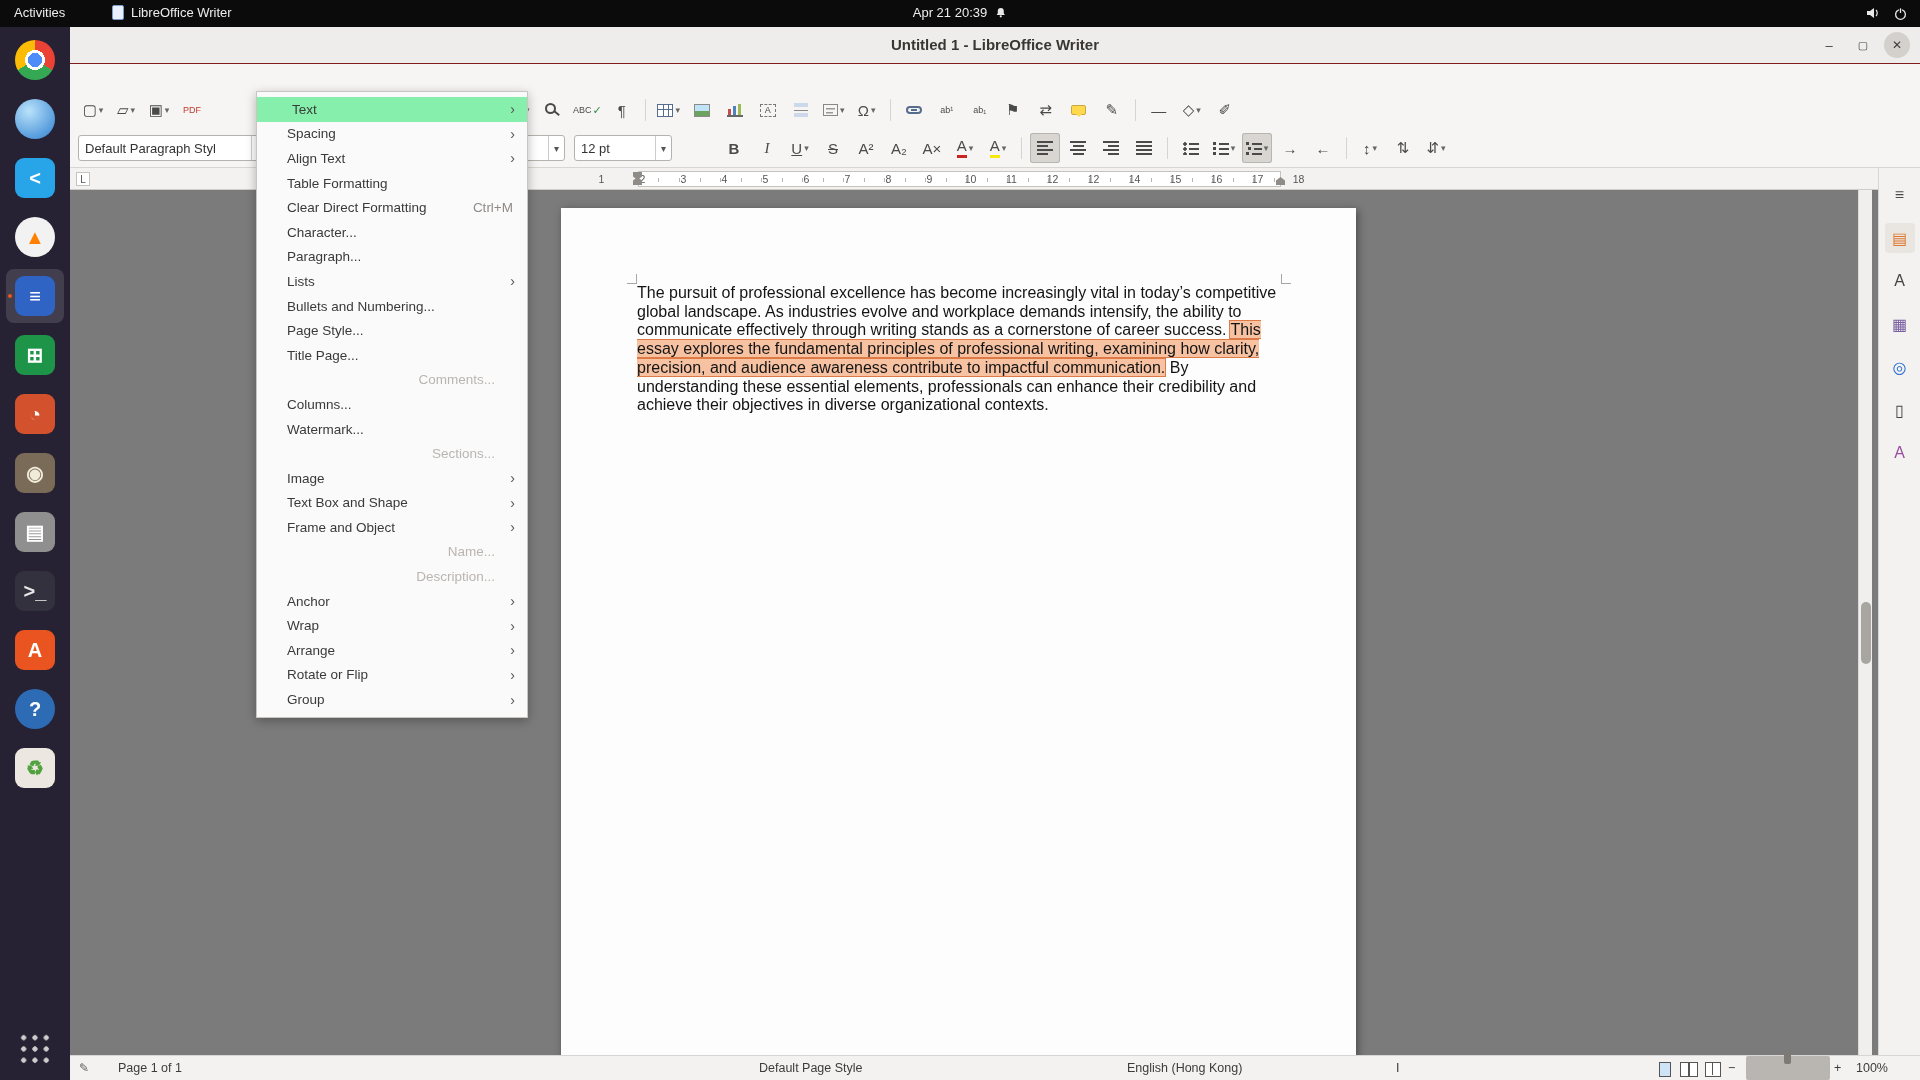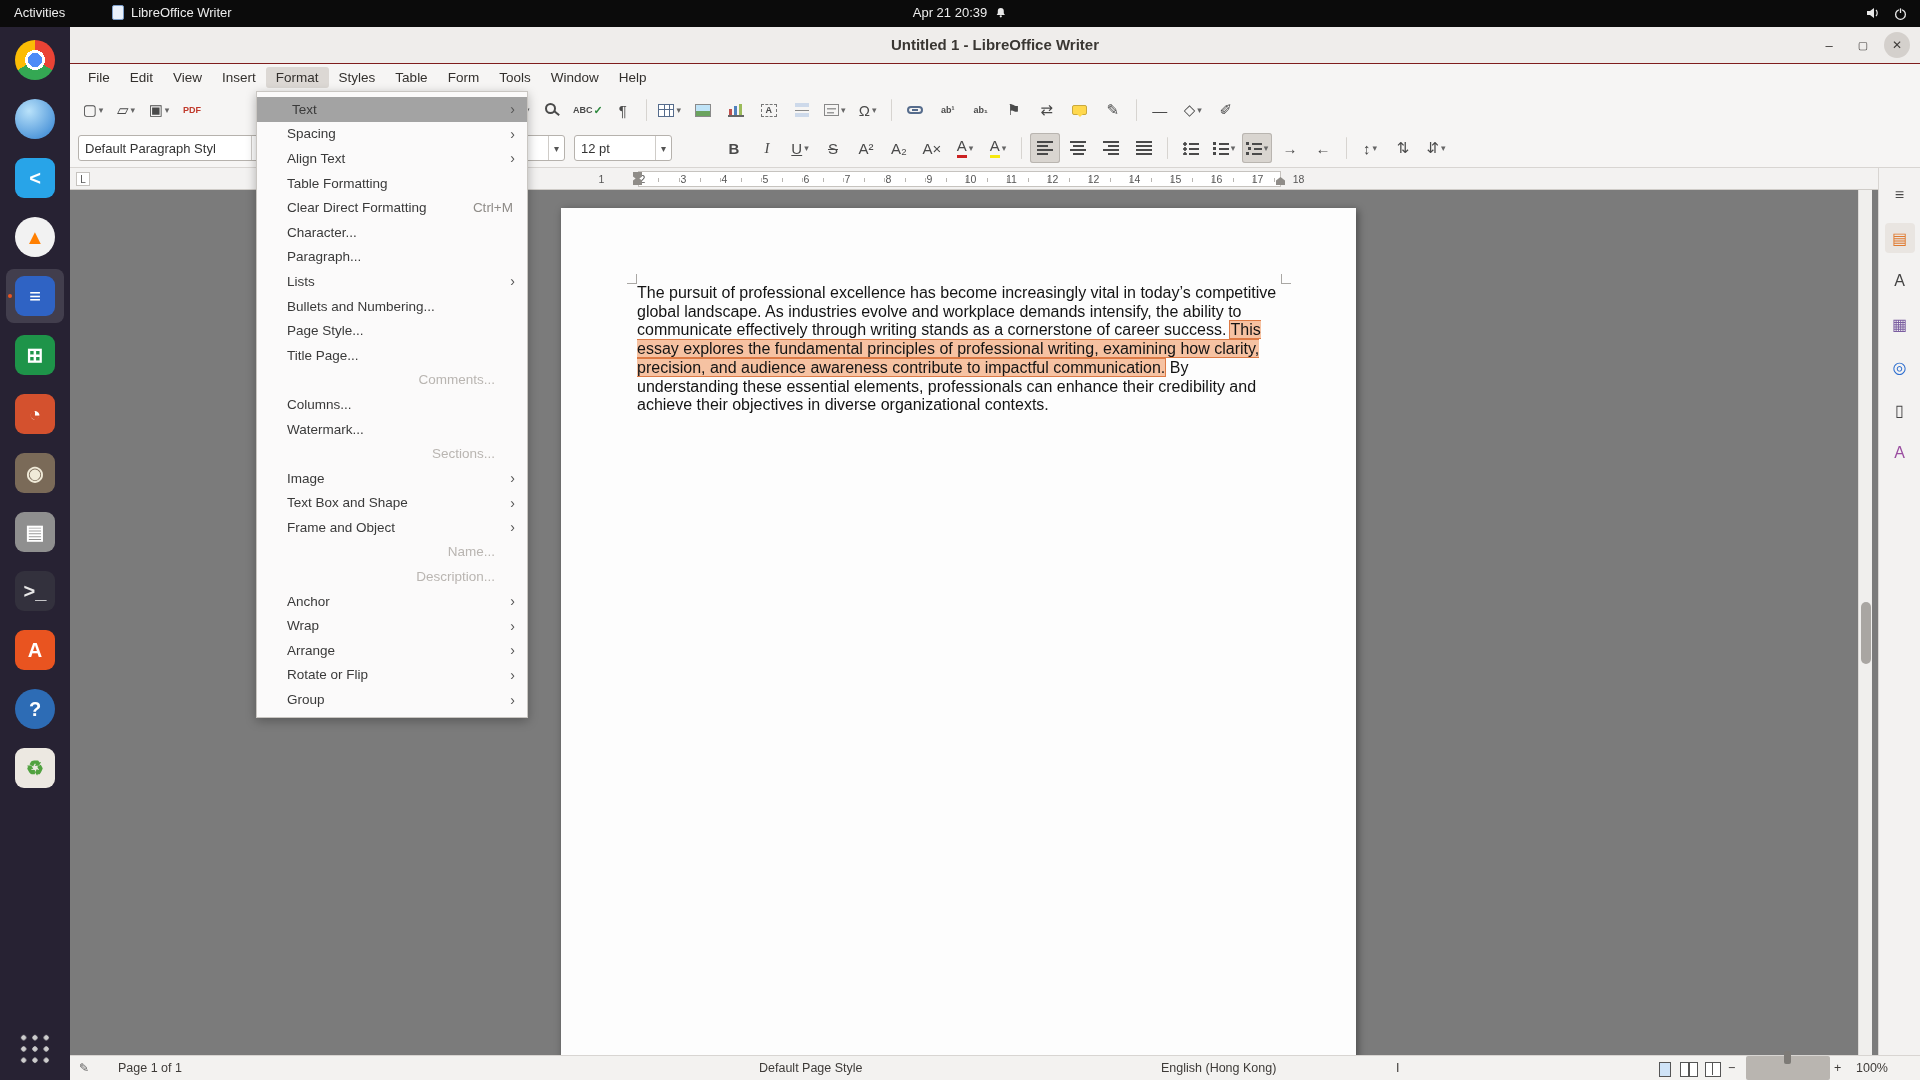--- a/index.html
+++ b/index.html
@@ -40,21 +40,21 @@
   #menubar { position:absolute; top:37px; left:0; right:0; height:27px; display:flex; align-items:center; padding-left:8px; font-size:13.5px; color:#33302d; background:#f6f5f4; }
   .mb-item { padding:3px 10px; border-radius:3px; white-space:nowrap; }
   .mb-item.open { background:#dcd8d4; }
 
   #toolbar { position:absolute; top:64px; left:0; right:0; height:38px; display:flex; align-items:center; padding-left:8px; gap:3px; background:#f6f5f4; }
   .tbtn { height:30px; min-width:30px; border:none; background:transparent; display:flex; align-items:center; justify-content:center; font:15px "Liberation Sans",sans-serif; color:#4a4a4a; border-radius:3px; padding:0 2px; }
   .tbtn .g { display:flex; align-items:center; justify-content:center; }
   .tbtn.dropdown::after { content:"▾"; font-size:9px; color:#666; margin-left:2px; }
   .tbtn.sep { min-width:1px; width:1px; height:22px; background:#d7d4d0; padding:0; margin:0 5px; }
   .tbtn.spacer { min-width:292px; visibility:hidden; }
-  .tbtn.small .g { font-size:9px; font-weight:bold; }
+  .tbtn.small .g { font-size:9px; font-weight:normal; }
   .tbtn.active { background:#d9d5d0; box-shadow:inset 0 0 0 1px #b9b5b0; }
 
   #fmtbar { position:absolute; top:102px; left:0; right:0; height:39px; display:flex; align-items:center; padding-left:8px; gap:3px; background:#f6f5f4; border-bottom:1px solid #d8d5d2; }
   .combo { height:26px; border:1px solid #b6b2ad; background:#fff; border-radius:3px; display:flex; align-items:center; font-size:13px; color:#333; }
   .combo .cv { padding:0 6px; flex:1; white-space:nowrap; overflow:hidden; }
   .combo::after { content:"▾"; font-size:10px; color:#555; border-left:1px solid #cfccc8; padding:0 5px; align-self:stretch; display:flex; align-items:center; }
   #styleCombo { width:190px; margin-right:6px; }
   #fontCombo  { width:288px; margin-right:6px; }
   #sizeCombo  { width:98px;  margin-right:44px; }
 
@@ -116,30 +116,30 @@
   .sb-icon { width:30px; height:30px; display:flex; align-items:center; justify-content:center; font-size:16px; color:#4a4a4a; border-radius:4px; }
   .sb-icon.active { background:#e9e5e1; }
 
   
   #formatmenu { position:absolute; left:186px; top:64px; width:272px; background:#fbfafa; border:1px solid #c9c6c2; box-shadow:0 3px 10px rgba(0,0,0,0.28); padding:5px 0; z-index:50; font-size:13.5px; color:#3a3a3a; }
   .mi { height:24.6px; display:flex; align-items:center; padding:0 14px 0 30px; position:relative; }
   .mi-label { flex:1; white-space:nowrap; }
   .mi-shortcut { color:#8f8c88; margin-left:18px; }
   .mi.submenu::after { content:"›"; position:absolute; right:12px; font-size:14px; color:#555; }
   .mi.disabled { color:#b9b5b1;text-align:right; }
-  .mi.hover { background:#a3a3a3;padding-left:35px; }
+  .mi.hover { background:#86efac;padding-left:35px; }
 
   
   #statusbar { position:absolute; bottom:0; left:0; right:0; height:25px; background:#f3f2f0; border-top:1px solid #d8d5d2; font-size:12.5px; color:#3e3b38; }
   #statusbar > span, #statusbar > div { position:absolute; top:0; height:24px; line-height:24px; }
   #sb-modified { left:9px; font-size:12px; color:#5a5a5a; }
   #sb-page { left:48px; }
   #sb-selection { left:275px;margin-top:40px; }
   #sb-style { left:689px; }
-  #sb-lang { left:1091px; }
+  #sb-lang { left:1057px; }
   #sb-selmode { left:1326px; font-style:normal; }
   #sb-views { left:1586px; display:flex; gap:8px; align-items:center; }
   .vp { position:relative; width:16px; height:15px; }
   .vp1::before { content:""; position:absolute; left:3px; top:1px; width:10px; height:13px; border:1px solid #555; background:#cfe3f7; }
   .vp2::before { content:""; position:absolute; left:0; top:1px; width:7px; height:13px; border:1px solid #555; background:#fff; }
   .vp2::after  { content:""; position:absolute; left:9px; top:1px; width:7px; height:13px; border:1px solid #555; background:#fff; }
   .vp3::before { content:""; position:absolute; left:1px; top:1px; width:14px; height:13px; border:1px solid #555; background:#fff; }
   .vp3::after  { content:""; position:absolute; left:8px; top:1px; width:1px; height:13px; background:#555; }
   #sb-zoomout { left:1658px; } #sb-zoomin { left:1764px; }
   #sb-zslider { left:1676px; top:11px; width:84px; height:3px; background:#b9b5b0; border-radius:2px; }
@@ -253,34 +253,20 @@
 
   <div id="titlebar">
     <div id="wtitle">Untitled 1 - LibreOffice Writer</div>
     <div id="winctl">
       <span class="wbtn min"></span>
       <span class="wbtn max"></span>
       <span class="wbtn close"></span>
     </div>
   </div>
 
-  <div id="menubar">
-
-  <div class="mb-item">File</div>
-      <div class="mb-item">Edit</div>
-      <div class="mb-item">View</div>
-      <div class="mb-item">Insert</div>
-      <div class="mb-item open">Format</div>
-      <div class="mb-item">Styles</div>
-      <div class="mb-item">Table</div>
-      <div class="mb-item">Form</div>
-      <div class="mb-item">Tools</div>
-      <div class="mb-item">Window</div>
-      <div class="mb-item">Help</div>
-    </div>
 
   <div id="toolbar">
 
   <button class="tbtn dropdown">
         <span class="g">▢</span>
       </button>
       <button class="tbtn dropdown">
         <span class="g">▱</span>
       </button>
       <button class="tbtn dropdown">

